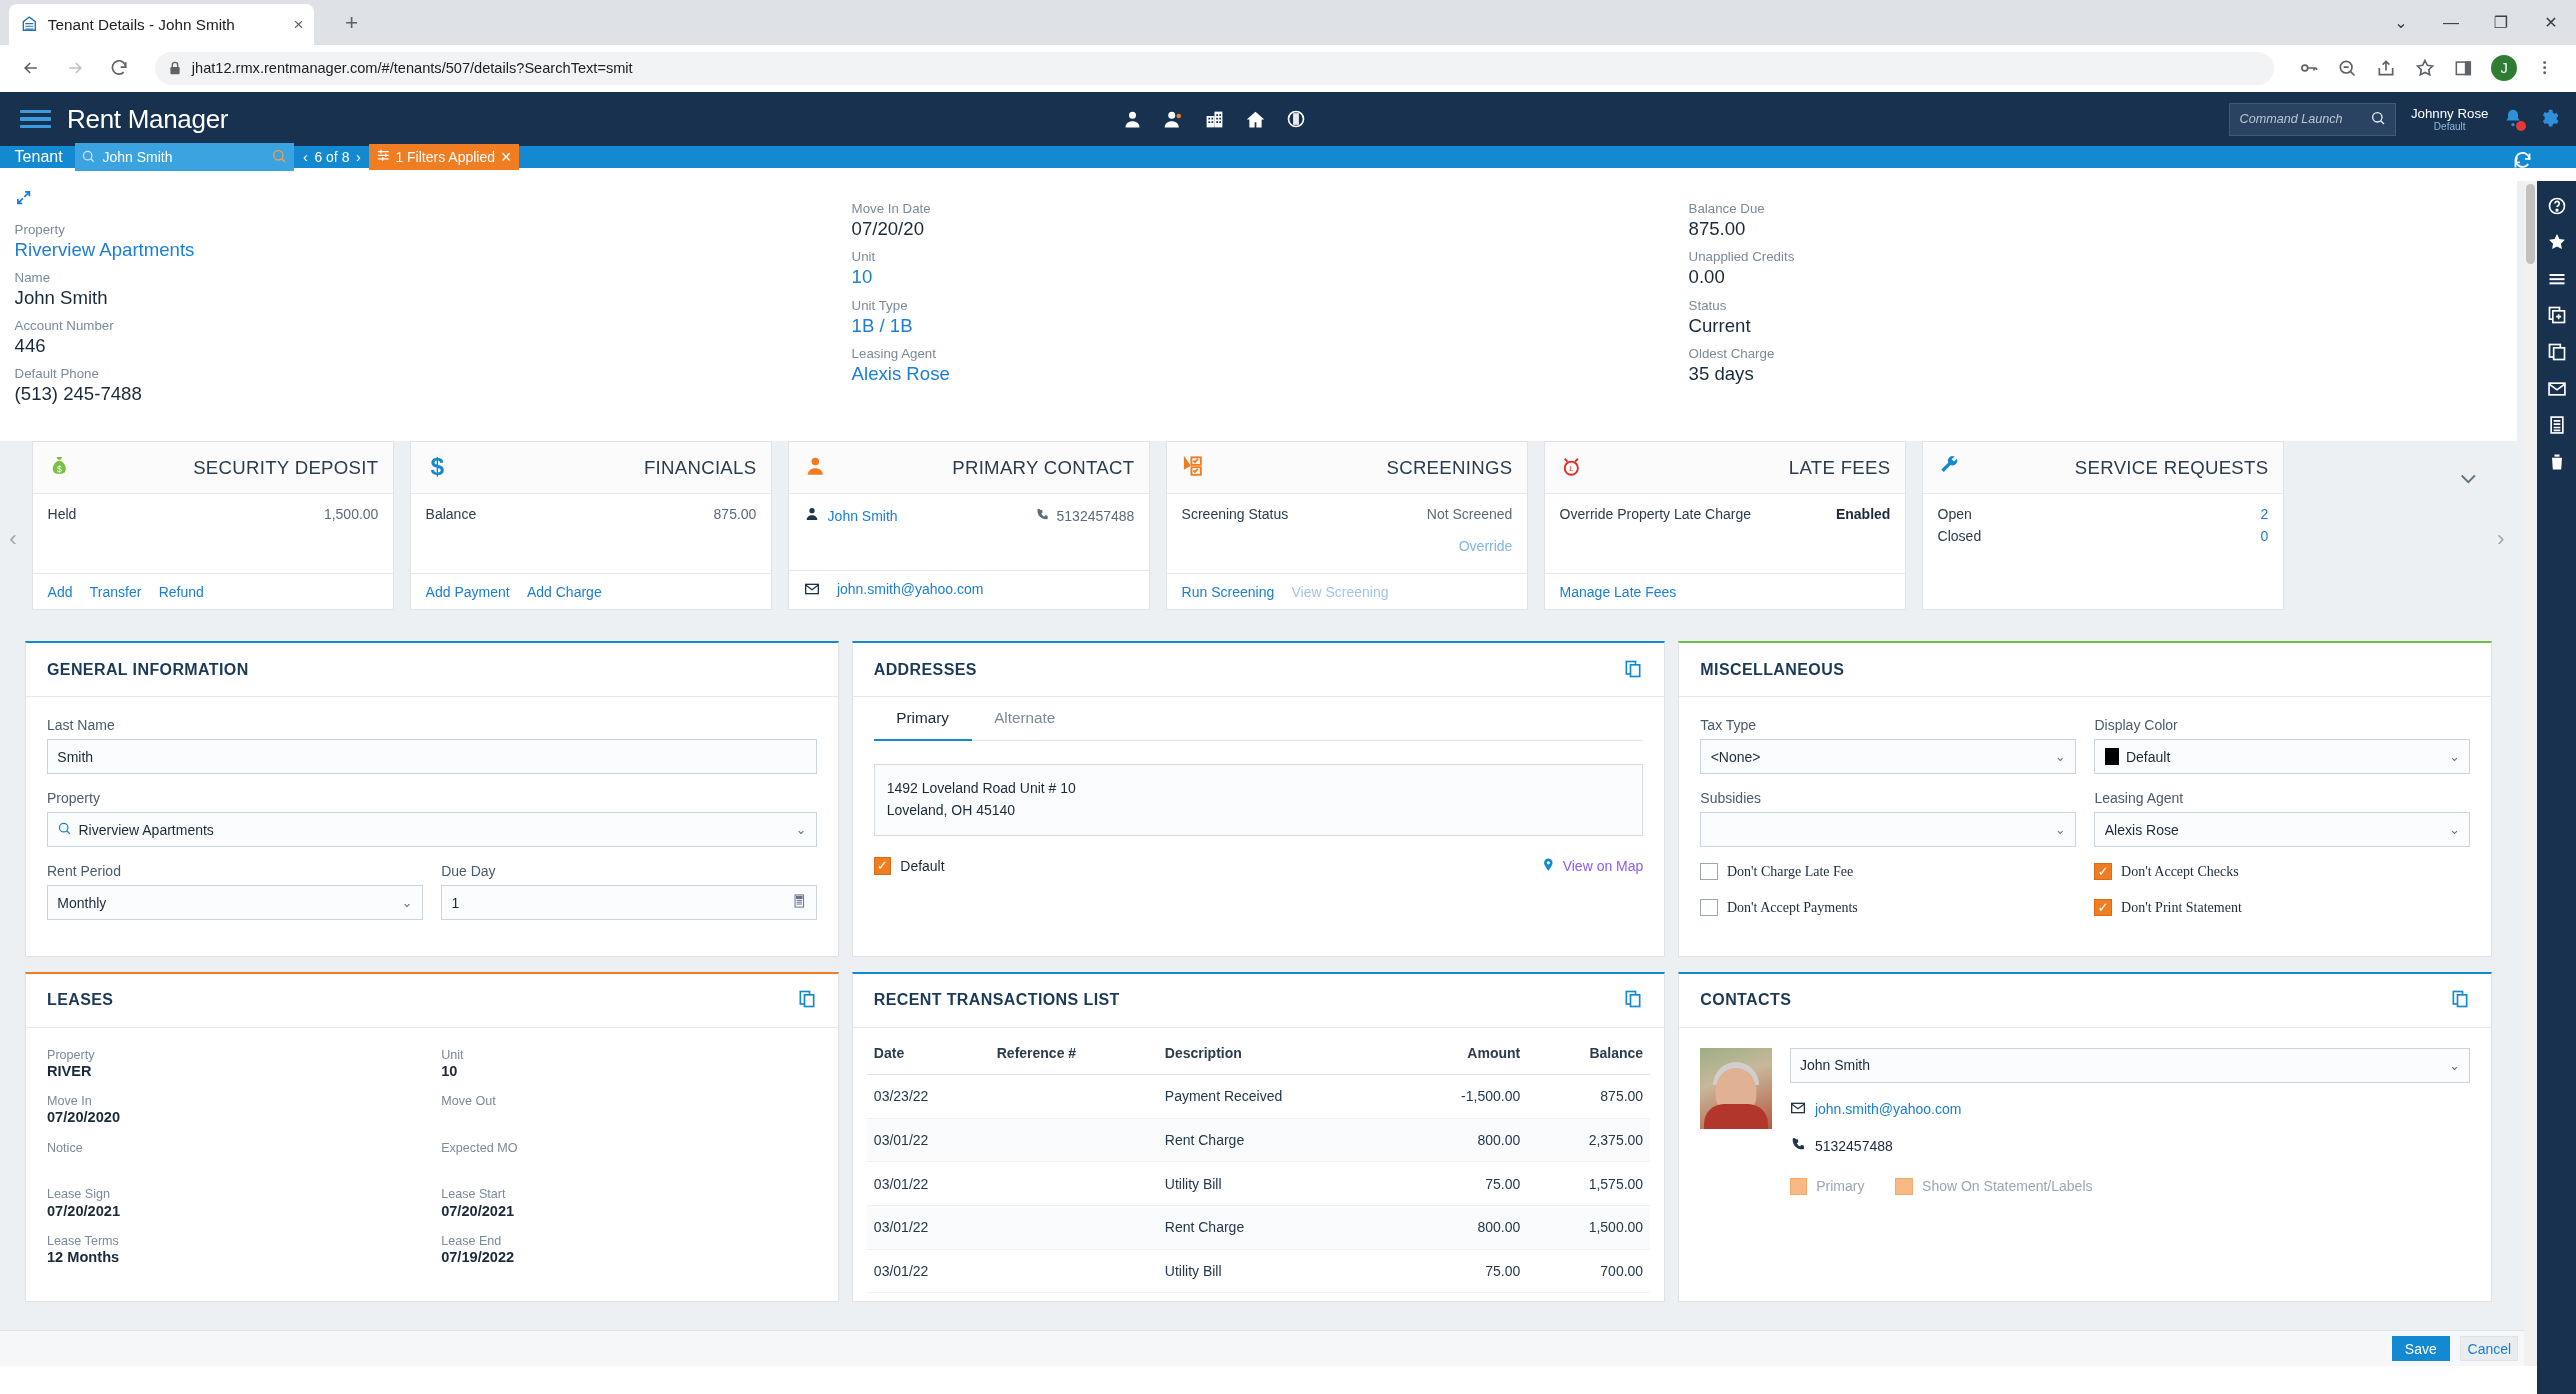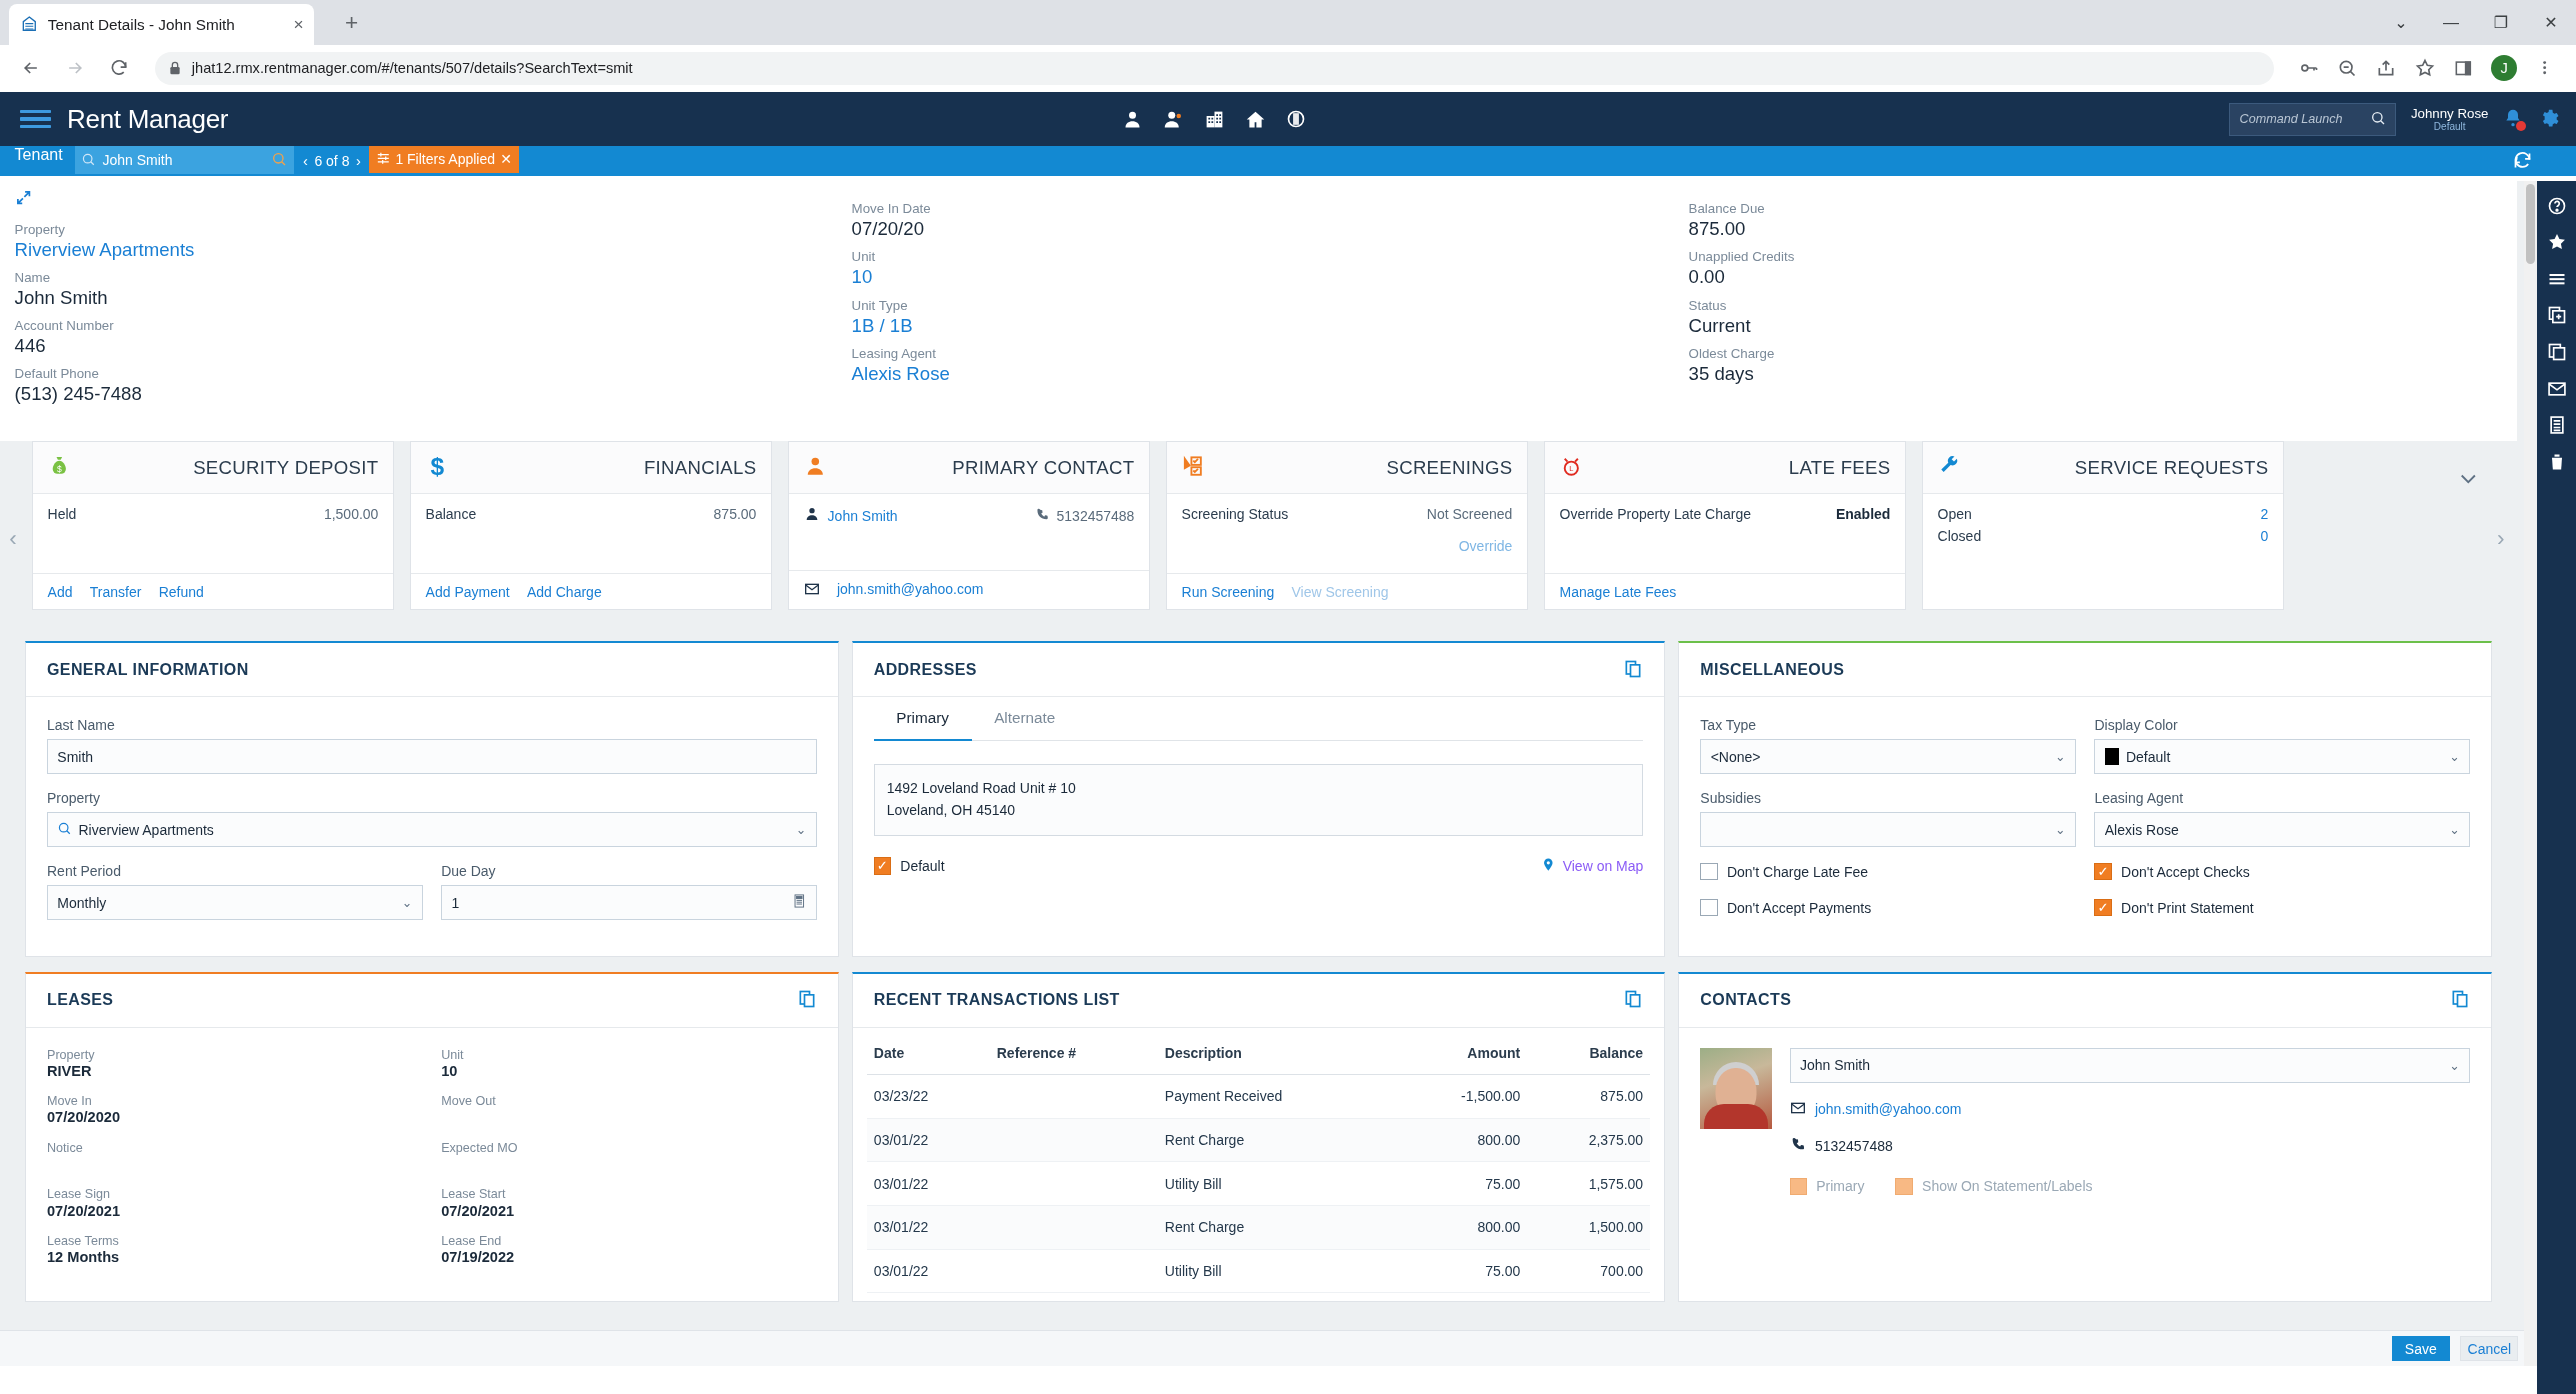--- a/index.html
+++ b/index.html
@@ -93,22 +93,22 @@
   .user-name { font-size:13.3px; color:#fff; }
   .user-role { font-size:10px; color:#8fb7dd; }
   .bell-wrap { position:relative; cursor:pointer; }
   .bell-dot {
     position:absolute; right:-2.7px; bottom:-0.7px; width:10px; height:10px;
     background:#e53935; border-radius:50%;
   }
 
   
   .tenant-bar {
-    position:absolute; left:0; top:146px; width:2576px; height:30px;
-    background:#1389d2; display:flex; gap:0;
+    position:absolute; left:0; top:146px; width:2576px; height:22px;
+    background:#1389d2; display:flex; align-items:center; gap:0;
   }
   .tenant-label { margin-left:14.6px; font-size:16px; color:#fff; }
   .tenant-search {
     margin-left:12px; width:219px; height:28px; background:#3ba3e0;
     display:flex; align-items:center; padding:0 6.6px; gap:6.6px;
   }
   .tenant-search .val { font-size:14px; color:#fff; flex:1; }
   .pager { margin-left:9.3px; display:flex; align-items:center; gap:6.6px; color:#fff; font-size:14px; }
   .pager .arw { cursor:pointer; font-size:14.6px; }
   .filters-chip {
@@ -228,21 +228,21 @@
     display:flex; align-items:center; justify-content:center; flex:0 0 17.3px;
   }
   .cbx.checked .box { background:#f07d22; border-color:#d96d15; }
   .cbx.checked .box::after {
     content:"\2713"; color:#fff; font-size:13.3px; line-height:1;
   }
   .cbx.dim { color:#9aa8b5; }
   .cbx.dim .box { background:#f8b984; border-color:#f0ab70; }
   .map-link { display:flex; align-items:center; gap:6.6px; color:#8b5cf6; font-size:14px; cursor:pointer; }
 
-  .cbx-grid { display:flex; gap:18.6px; margin-top:14px; }
+  .cbx-grid { display:flex; gap:18.6px; margin-top:14px;font-family:Liberation Serif, serif; }
   .cbx-grid .half { flex:1; }
   .cbx-row { margin-bottom:18.6px; }
 
   .kv-grid { display:flex; gap:18.6px; }
   .kv-col { flex:1; }
   .kv-lbl { font-size:12.6px; color:#7b8a99; margin-bottom:1.3px; }
   .kv-val { font-size:14.6px; color:#1b2a3a; font-weight:bold; margin-bottom:13.3px; min-height:18px; }
 
   table.txn { width:100%; border-collapse:collapse; }
   table.txn th {

